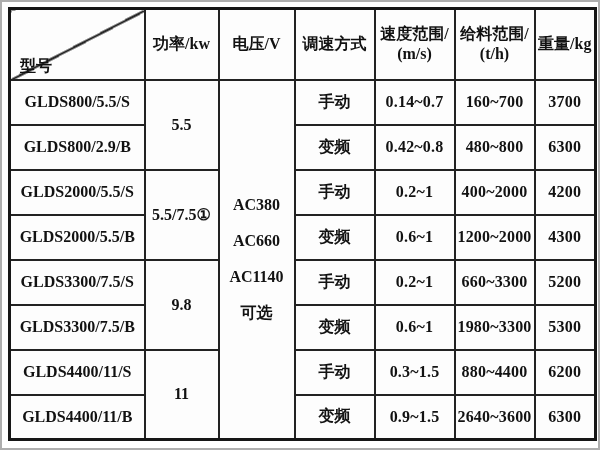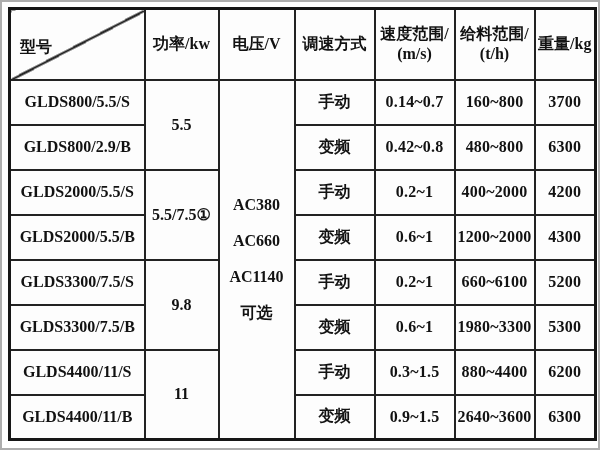--- a/index.html
+++ b/index.html
@@ -36,21 +36,21 @@
   th.two-line { line-height: 1.25; font-size: 15px; }
   
   th.diag {
     position: relative;
     background:
       linear-gradient(to bottom right,
         transparent 49.2%, #2a2a2a 49.2%, #2a2a2a 51.2%, transparent 51.2%);
   }
   th.diag .diag-label {
     position: absolute;
-    left: 9px; bottom: 21px;
+    left: 9px; bottom: 2px;
     font-size: 16px;
   }
   td.model-cell { font-size: 16px; }
   td.power-cell { font-size: 17px; }
   td.voltage-cell { font-size: 16px; line-height: 36px; }
   td.num-cell { font-size: 16px; letter-spacing: 0.2px; }
 </style>
 </head>
 <body>
 
@@ -87,21 +87,21 @@
       <td class="model-cell">GLDS800/5.5/S</td>
       <td class="power-cell" rowspan="2">5.5</td>
       <td class="voltage-cell" rowspan="8">
         <div>AC380</div>
         <div>AC660</div>
         <div>AC1140</div>
         <div>可选</div>
       </td>
       <td>手动</td>
       <td class="num-cell">0.14~0.7</td>
-      <td class="num-cell">160~800</td>
+      <td class="num-cell">160~700</td>
       <td class="num-cell">3700</td>
     </tr>
     <tr class="data-row">
       <td class="model-cell">GLDS800/2.9/B</td>
       <td>变频</td>
       <td class="num-cell">0.42~0.8</td>
       <td class="num-cell">480~800</td>
       <td class="num-cell">6300</td>
     </tr>
 
@@ -119,21 +119,21 @@
       <td class="num-cell">0.6~1</td>
       <td class="num-cell">1200~2000</td>
       <td class="num-cell">4300</td>
     </tr>
 
     <tr class="data-row">
       <td class="model-cell">GLDS3300/7.5/S</td>
       <td class="power-cell" rowspan="2">9.8</td>
       <td>手动</td>
       <td class="num-cell">0.2~1</td>
-      <td class="num-cell">660~6100</td>
+      <td class="num-cell">660~3300</td>
       <td class="num-cell">5200</td>
     </tr>
     <tr class="data-row">
       <td class="model-cell">GLDS3300/7.5/B</td>
       <td>变频</td>
       <td class="num-cell">0.6~1</td>
       <td class="num-cell">1980~3300</td>
       <td class="num-cell">5300</td>
     </tr>
 

